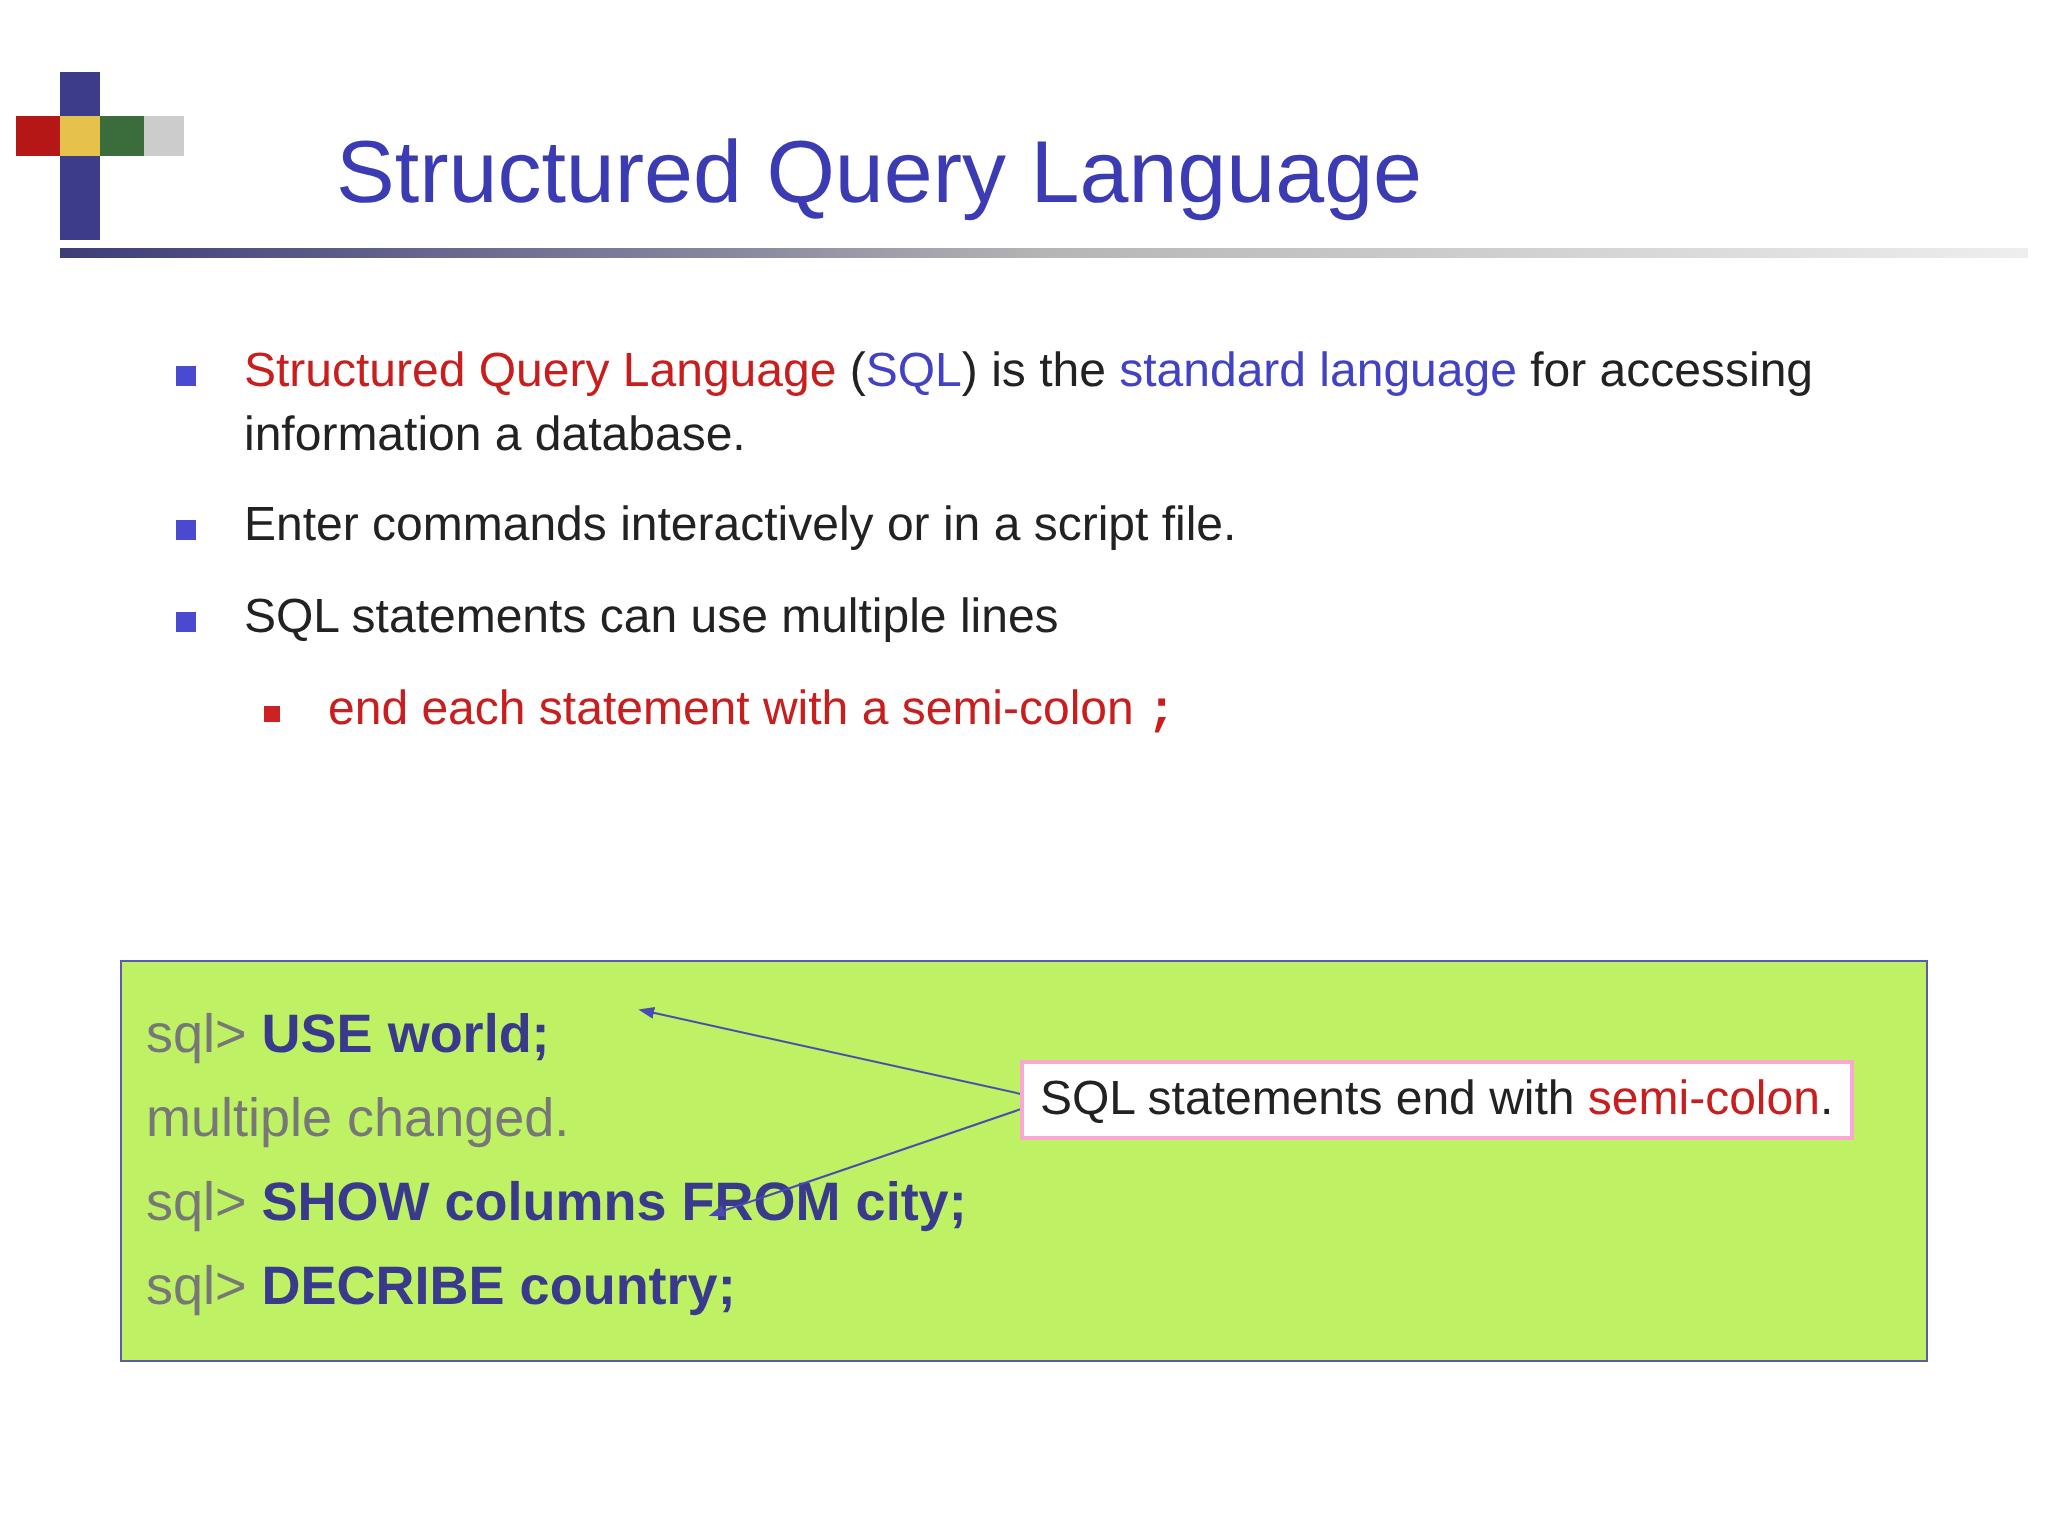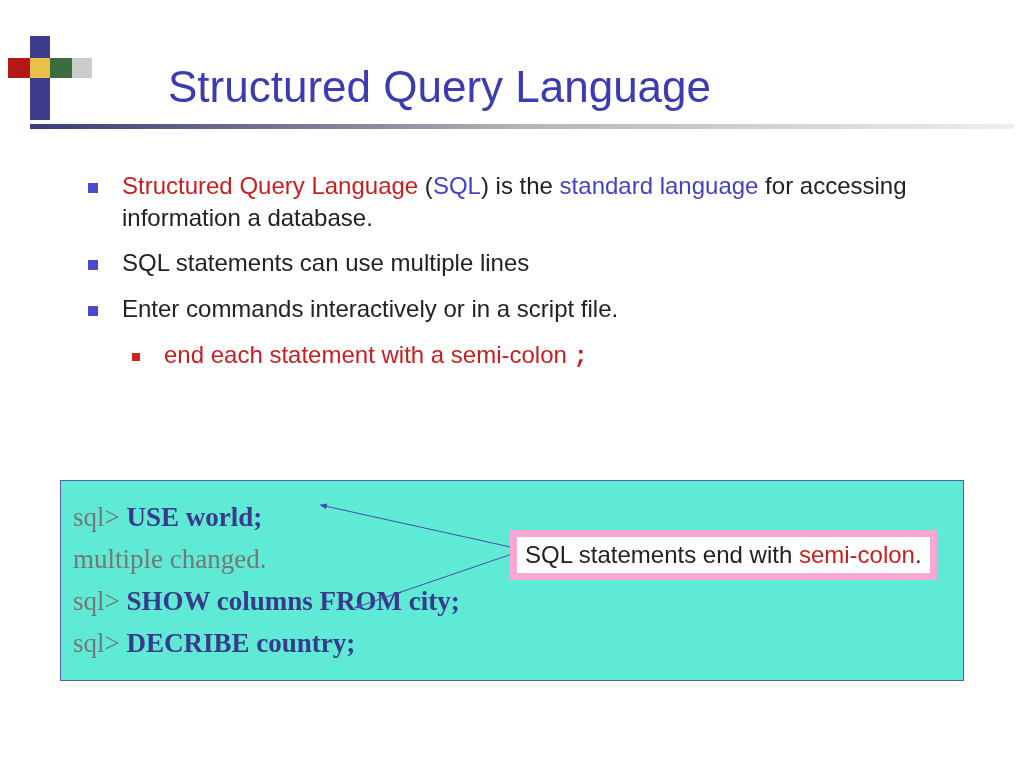--- a/index.html
+++ b/index.html
@@ -93,36 +93,36 @@
     background: #cc2222;
   }
   .red { color: #c81e1e; }
   .blue { color: #4242c5; }
   .codebox {
     position: absolute;
     top: 480px;
     left: 60px;
     width: 904px;
     border: 1px solid #5a5ab0;
-    background: #5eead4;
+    background: #bef264;
     padding: 16px 12px;
-    font-family: Liberation Serif, serif;
+    font-family: Liberation Sans, sans-serif;
     font-size: 27px;
     line-height: 1.55;
     color: #777;
     box-sizing: border-box;
   }
   .codebox .line { white-space: pre; }
   .codebox b { color: #3a3a8c; font-weight: bold; }
   .callout {
     position: absolute;
     top: 530px;
     left: 510px;
     background: white;
-    border: 7px solid #f9a8d4;
+    border: 2px solid #f9a8d4;
     padding: 4px 8px;
     font-size: 24px;
     color: #222;
   }
   svg.arrows {
     position: absolute;
     top: 488px;
     left: 295px;
     width: 260px;
     height: 150px;
@@ -139,22 +139,22 @@
 
 <div class="title-row">
   <h1>Structured Query Language</h1>
 </div>
 <div class="underline"></div>
 
 <div class="content">
   <div class="bullet">
     <span class="red">Structured Query Language</span><span> (</span><span class="blue">SQL</span><span>) is the </span><span class="blue">standard language</span><span> for accessing information a database.</span>
   </div>
+  <div class="bullet">Enter commands interactively or in a script file.</div>
   <div class="bullet">SQL statements can use multiple lines</div>
-  <div class="bullet">Enter commands interactively or in a script file.</div>
   <div class="sub-bullet">
     <span class="red">end each statement with a semi-colon </span><span class="red" style="font-family:'Courier New',monospace;font-weight:bold">;</span>
   </div>
 </div>
 
 <div class="codebox">
   <div class="line"><span>sql&gt; </span><b>USE world;</b></div>
   <div class="line">multiple changed.</div>
   <div class="line"><span>sql&gt; </span><b>SHOW columns FROM city;</b></div>
   <div class="line"><span>sql&gt; </span><b>DECRIBE country;</b></div>

